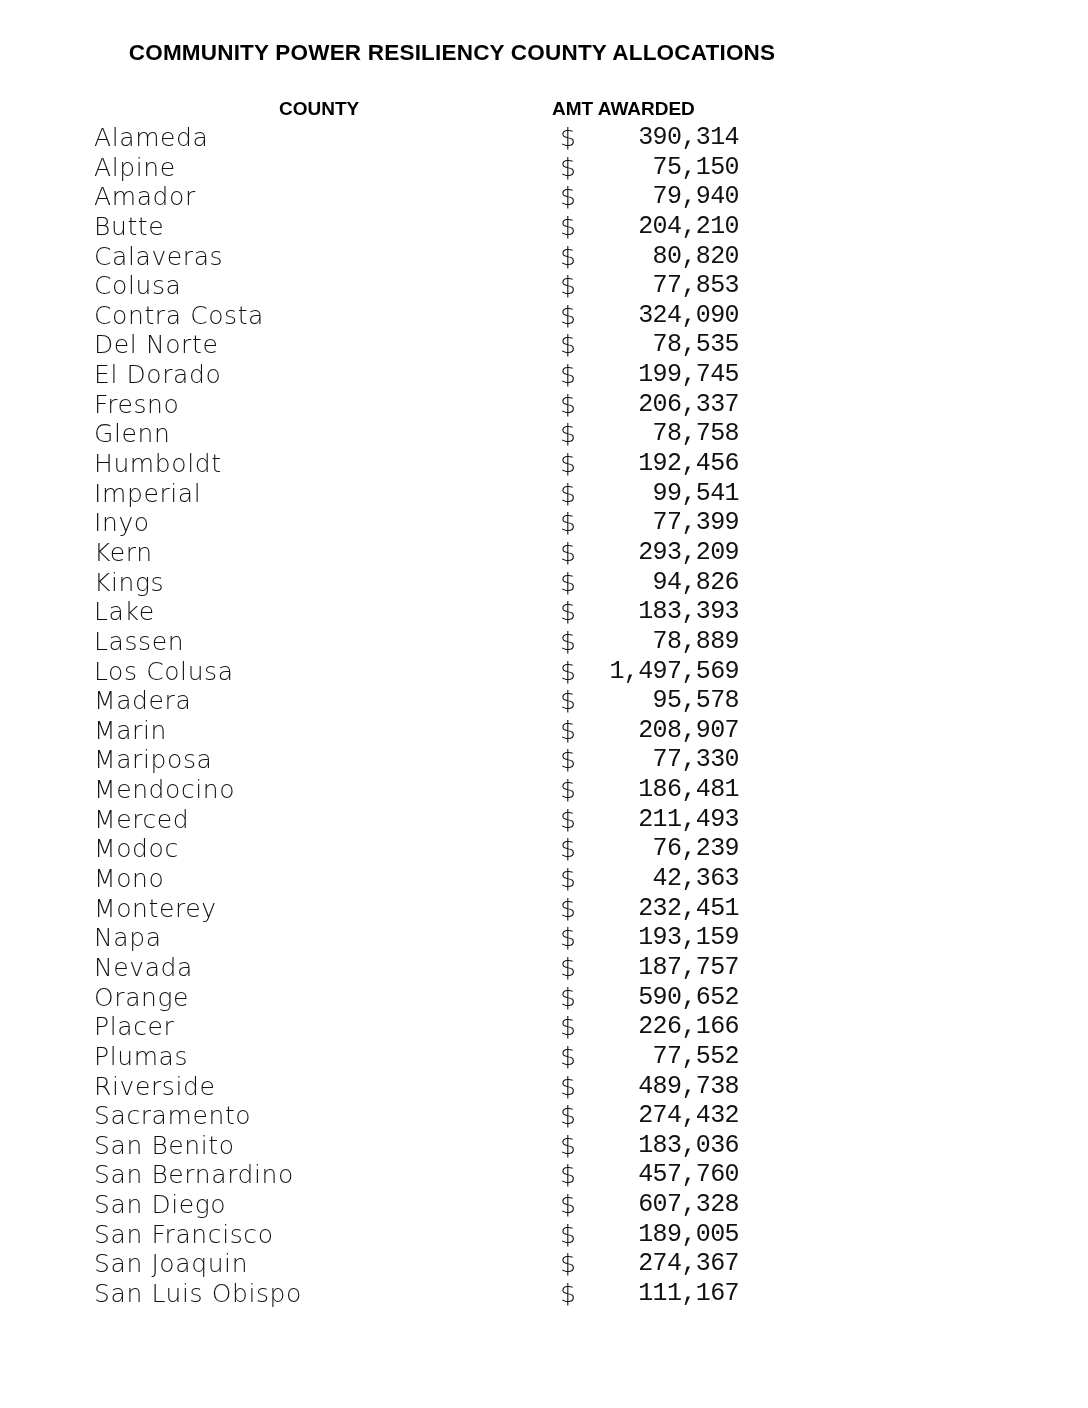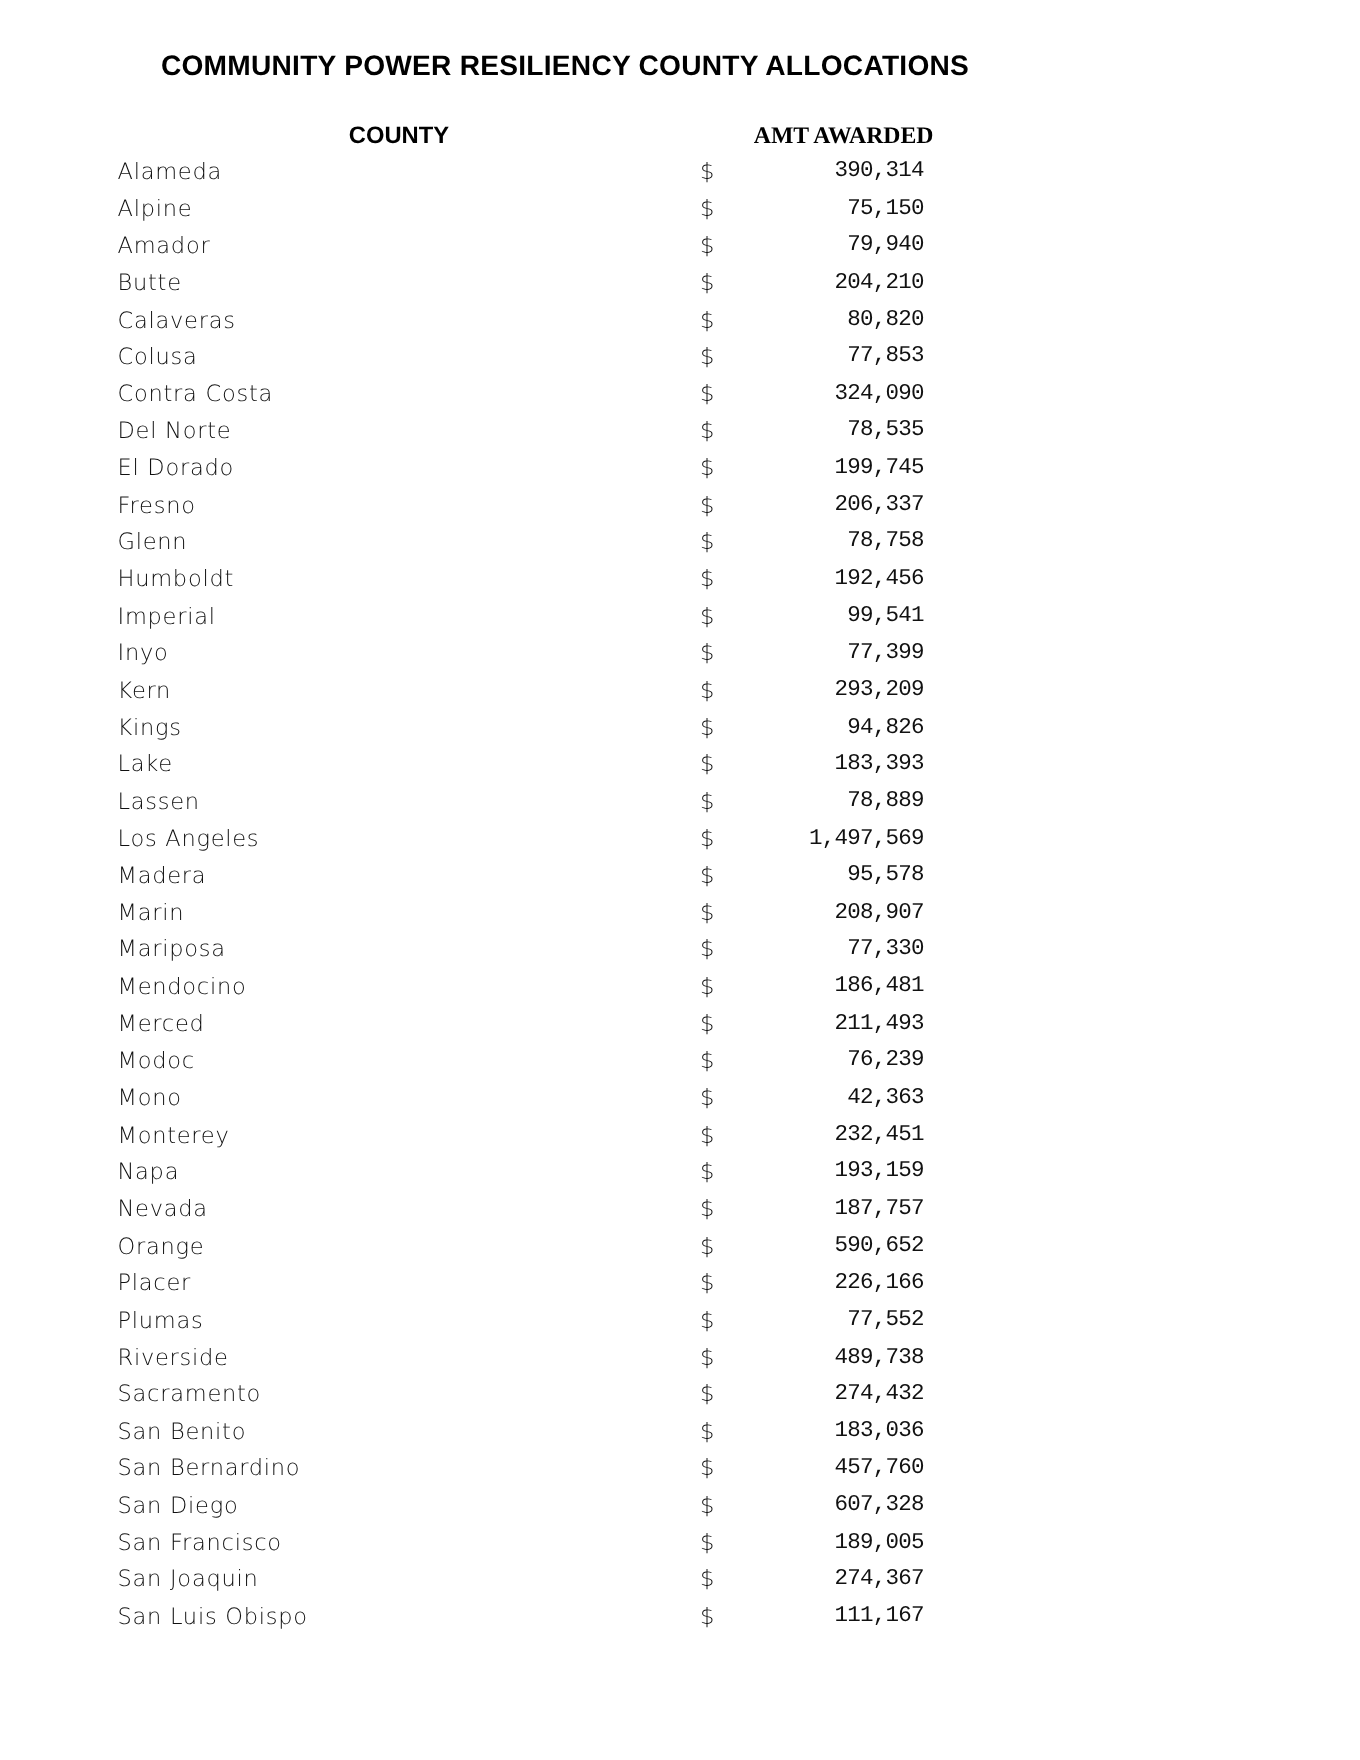--- a/index.html
+++ b/index.html
@@ -27,33 +27,33 @@
       letter-spacing: 0.2px;
     }
     .col-header {
       position: absolute;
       top: 98px;
       font-family: "Liberation Sans", sans-serif;
       font-weight: bold;
       font-size: 19px;
     }
     .col-header.county { left: 279px; text-align: center; }
-    .col-header.amt { left: 603px; font-family: Liberation Serif, serif; }
+    .col-header.amt { left: 552px; }
     .rows {
       position: absolute;
       top: 123px;
       left: 0;
       width: 1088px;
     }
     .row {
       position: relative;
       height: 29.65px;
       font-family: "DejaVu Sans", sans-serif;
       font-weight: 200;
-      font-size: 18px;
+      font-size: 25px;
       line-height: 29.65px;
       color: #111111;
     }
     .row .name {
       position: absolute;
       left: 94px;
       letter-spacing: 0.6px;
       font-family: "DejaVu Sans", sans-serif;
     }
     .row .dollar {
@@ -162,21 +162,21 @@
       <span class="name">Lake</span>
       <span class="dollar">$</span>
       <span class="amount">183,393</span>
     </div>
     <div class="row">
       <span class="name">Lassen</span>
       <span class="dollar">$</span>
       <span class="amount">78,889</span>
     </div>
     <div class="row">
-      <span class="name">Los Angeles</span>
+      <span class="name">Los Colusa</span>
       <span class="dollar">$</span>
       <span class="amount">1,497,569</span>
     </div>
     <div class="row">
       <span class="name">Madera</span>
       <span class="dollar">$</span>
       <span class="amount">95,578</span>
     </div>
     <div class="row">
       <span class="name">Marin</span>

